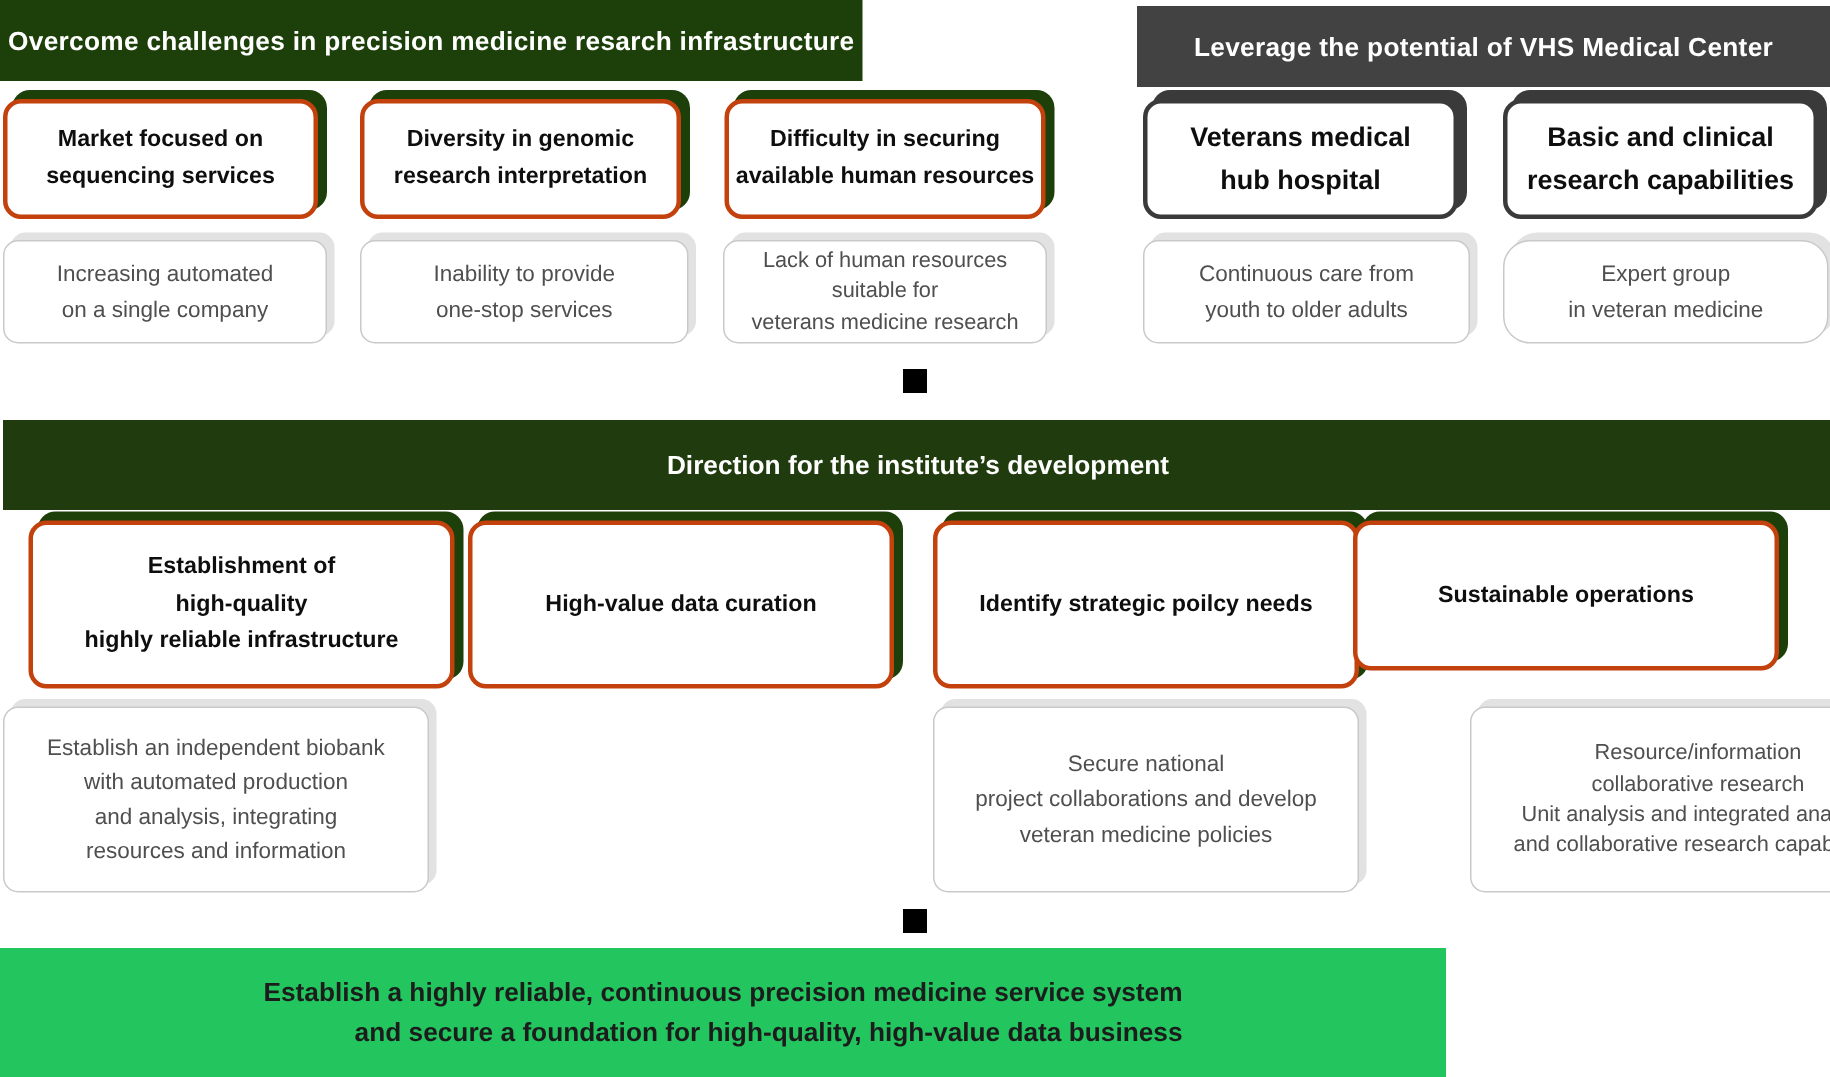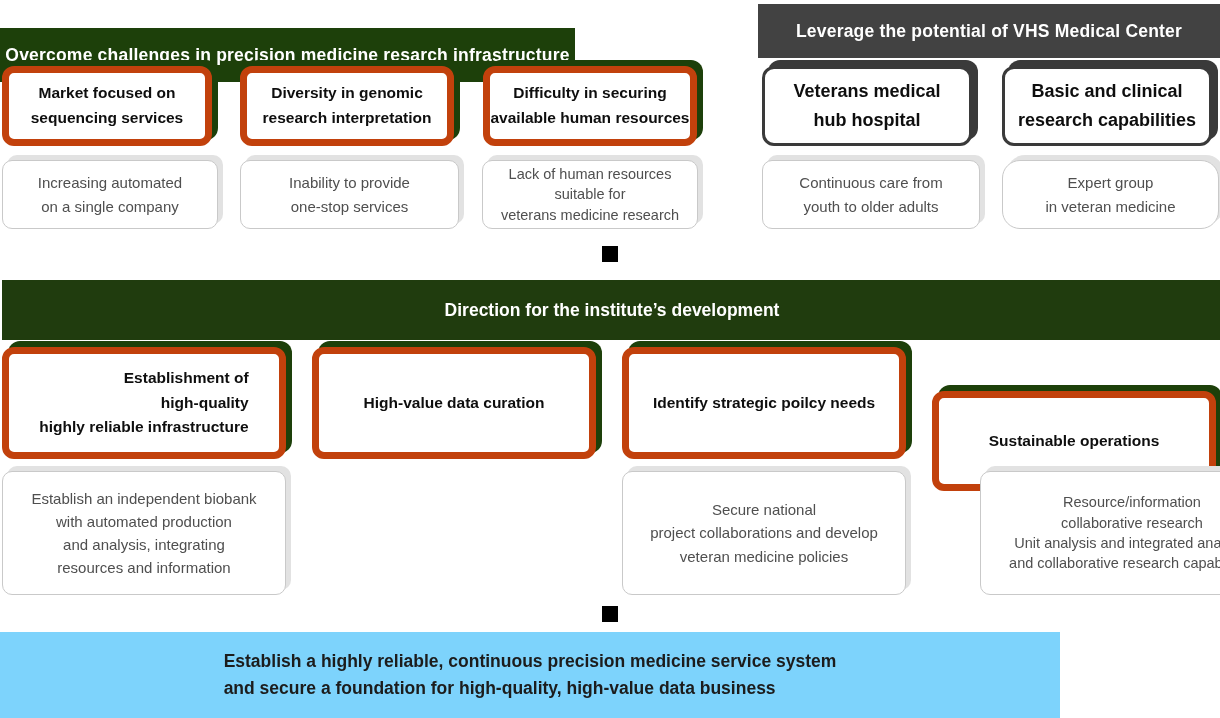--- a/index.html
+++ b/index.html
@@ -20,49 +20,49 @@
     position:absolute; left:2px; width:1220px; display:flex; align-items:center;
     justify-content:center; color:#ffffff; font-weight:700; font-size:17.5px;
     background:#203c0e; text-align:center;
   }
   .box {
     position:absolute; background:#ffffff; border-radius:12px;
     display:flex; align-items:center; justify-content:center;
     text-align:center; white-space:pre-line;
   }
   .g-box {
-    border:7px solid #c2410c;
+    border:3px solid #c2410c;
     box-shadow:6px -6px 0 0 #1d400a;
     font-weight:700; font-size:15.5px; line-height:1.6; color:#0e0e0e;
   }
   .d-box {
     border:3.5px solid #3a3a3a;
     box-shadow:6px -6px 0 0 #3a3a3a;
     font-weight:700; font-size:18px; line-height:1.6; color:#0e0e0e;
   }
   .s-box {
     border:1.5px solid #c9c9c9; border-radius:10px;
     box-shadow:5px -5px 0 0 #e2e2e2;
     font-size:15px; line-height:1.55; color:#4f4f4f;
   }
   .s-box.tight { font-size:14.5px; line-height:1.4; }
   .sq { position:absolute; width:16px; height:16px; background:#000000; }
   .bottom-band {
-    position:absolute; left:0; width:1060px; background:#7dd3fc;
-    display:flex; align-items:center; justify-content:center; text-align:left;
+    position:absolute; left:0; width:964px; background:#22c55e;
+    display:flex; align-items:center; justify-content:center; text-align:right;
     font-weight:700; font-size:17.5px; line-height:1.55; color:#1c1c1c;
     white-space:pre-line;
   }
 </style>
 </head>
 <body>
 
 <div class="page">
 
-  <div class="hdr hdr-green" style="left:0; top:4; width:575px; height:54px;margin-top:28px;">Overcome challenges in precision medicine resarch infrastructure</div>
+  <div class="hdr hdr-green" style="left:0; top:4; width:575px; height:54px;">Overcome challenges in precision medicine resarch infrastructure</div>
 
   <div class="box g-box" style="left:2px; top:66px; width:210px; height:80px;">Market focused on
 sequencing services</div>
   <div class="box g-box" style="left:240px; top:66px; width:214px; height:80px;">Diversity in genomic
 research interpretation</div>
   <div class="box g-box" style="left:483px; top:66px; width:214px; height:80px;">Difficulty in securing
 available human resources</div>
 
   <div class="box s-box" style="left:2px; top:160px; width:216px; height:69px;">Increasing automated
 on a single company</div>
@@ -81,26 +81,26 @@
 
   <div class="box s-box" style="left:762px; top:160px; width:218px; height:69px;">Continuous care from
 youth to older adults</div>
   <div class="box s-box" style="left:1002px; top:160px; width:217px; height:69px;border-radius:18px;">Expert group
 in veteran medicine</div>
 
   <div class="sq" style="left:602px; top:246px;"></div>
 
   <div class="band" style="top:280px; height:60px;">Direction for the institute’s development</div>
 
-  <div class="box g-box" style="left:2px; top:347px; width:284px; height:112px;text-align:right;">Establishment of
+  <div class="box g-box" style="left:19px; top:347px; width:284px; height:112px;">Establishment of
 high-quality
 highly reliable infrastructure</div>
   <div class="box g-box" style="left:312px; top:347px; width:284px; height:112px;">High-value data curation</div>
   <div class="box g-box" style="left:622px; top:347px; width:284px; height:112px;">Identify strategic poilcy needs</div>
-  <div class="box g-box" style="left:932px; top:347px; width:284px; height:100px;margin-top:44px;">Sustainable operations</div>
+  <div class="box g-box" style="left:902px; top:347px; width:284px; height:100px;">Sustainable operations</div>
 
   <div class="box s-box" style="left:2px; top:471px; width:284px; height:124px;">Establish an independent biobank
 with automated production
 and analysis, integrating
 resources and information</div>
   <div class="box s-box" style="left:622px; top:471px; width:284px; height:124px;">Secure national
 project collaborations and develop
 veteran medicine policies</div>
   <div class="box s-box tight" style="left:980px; top:471px; width:304px; height:124px;">Resource/information
 collaborative research

